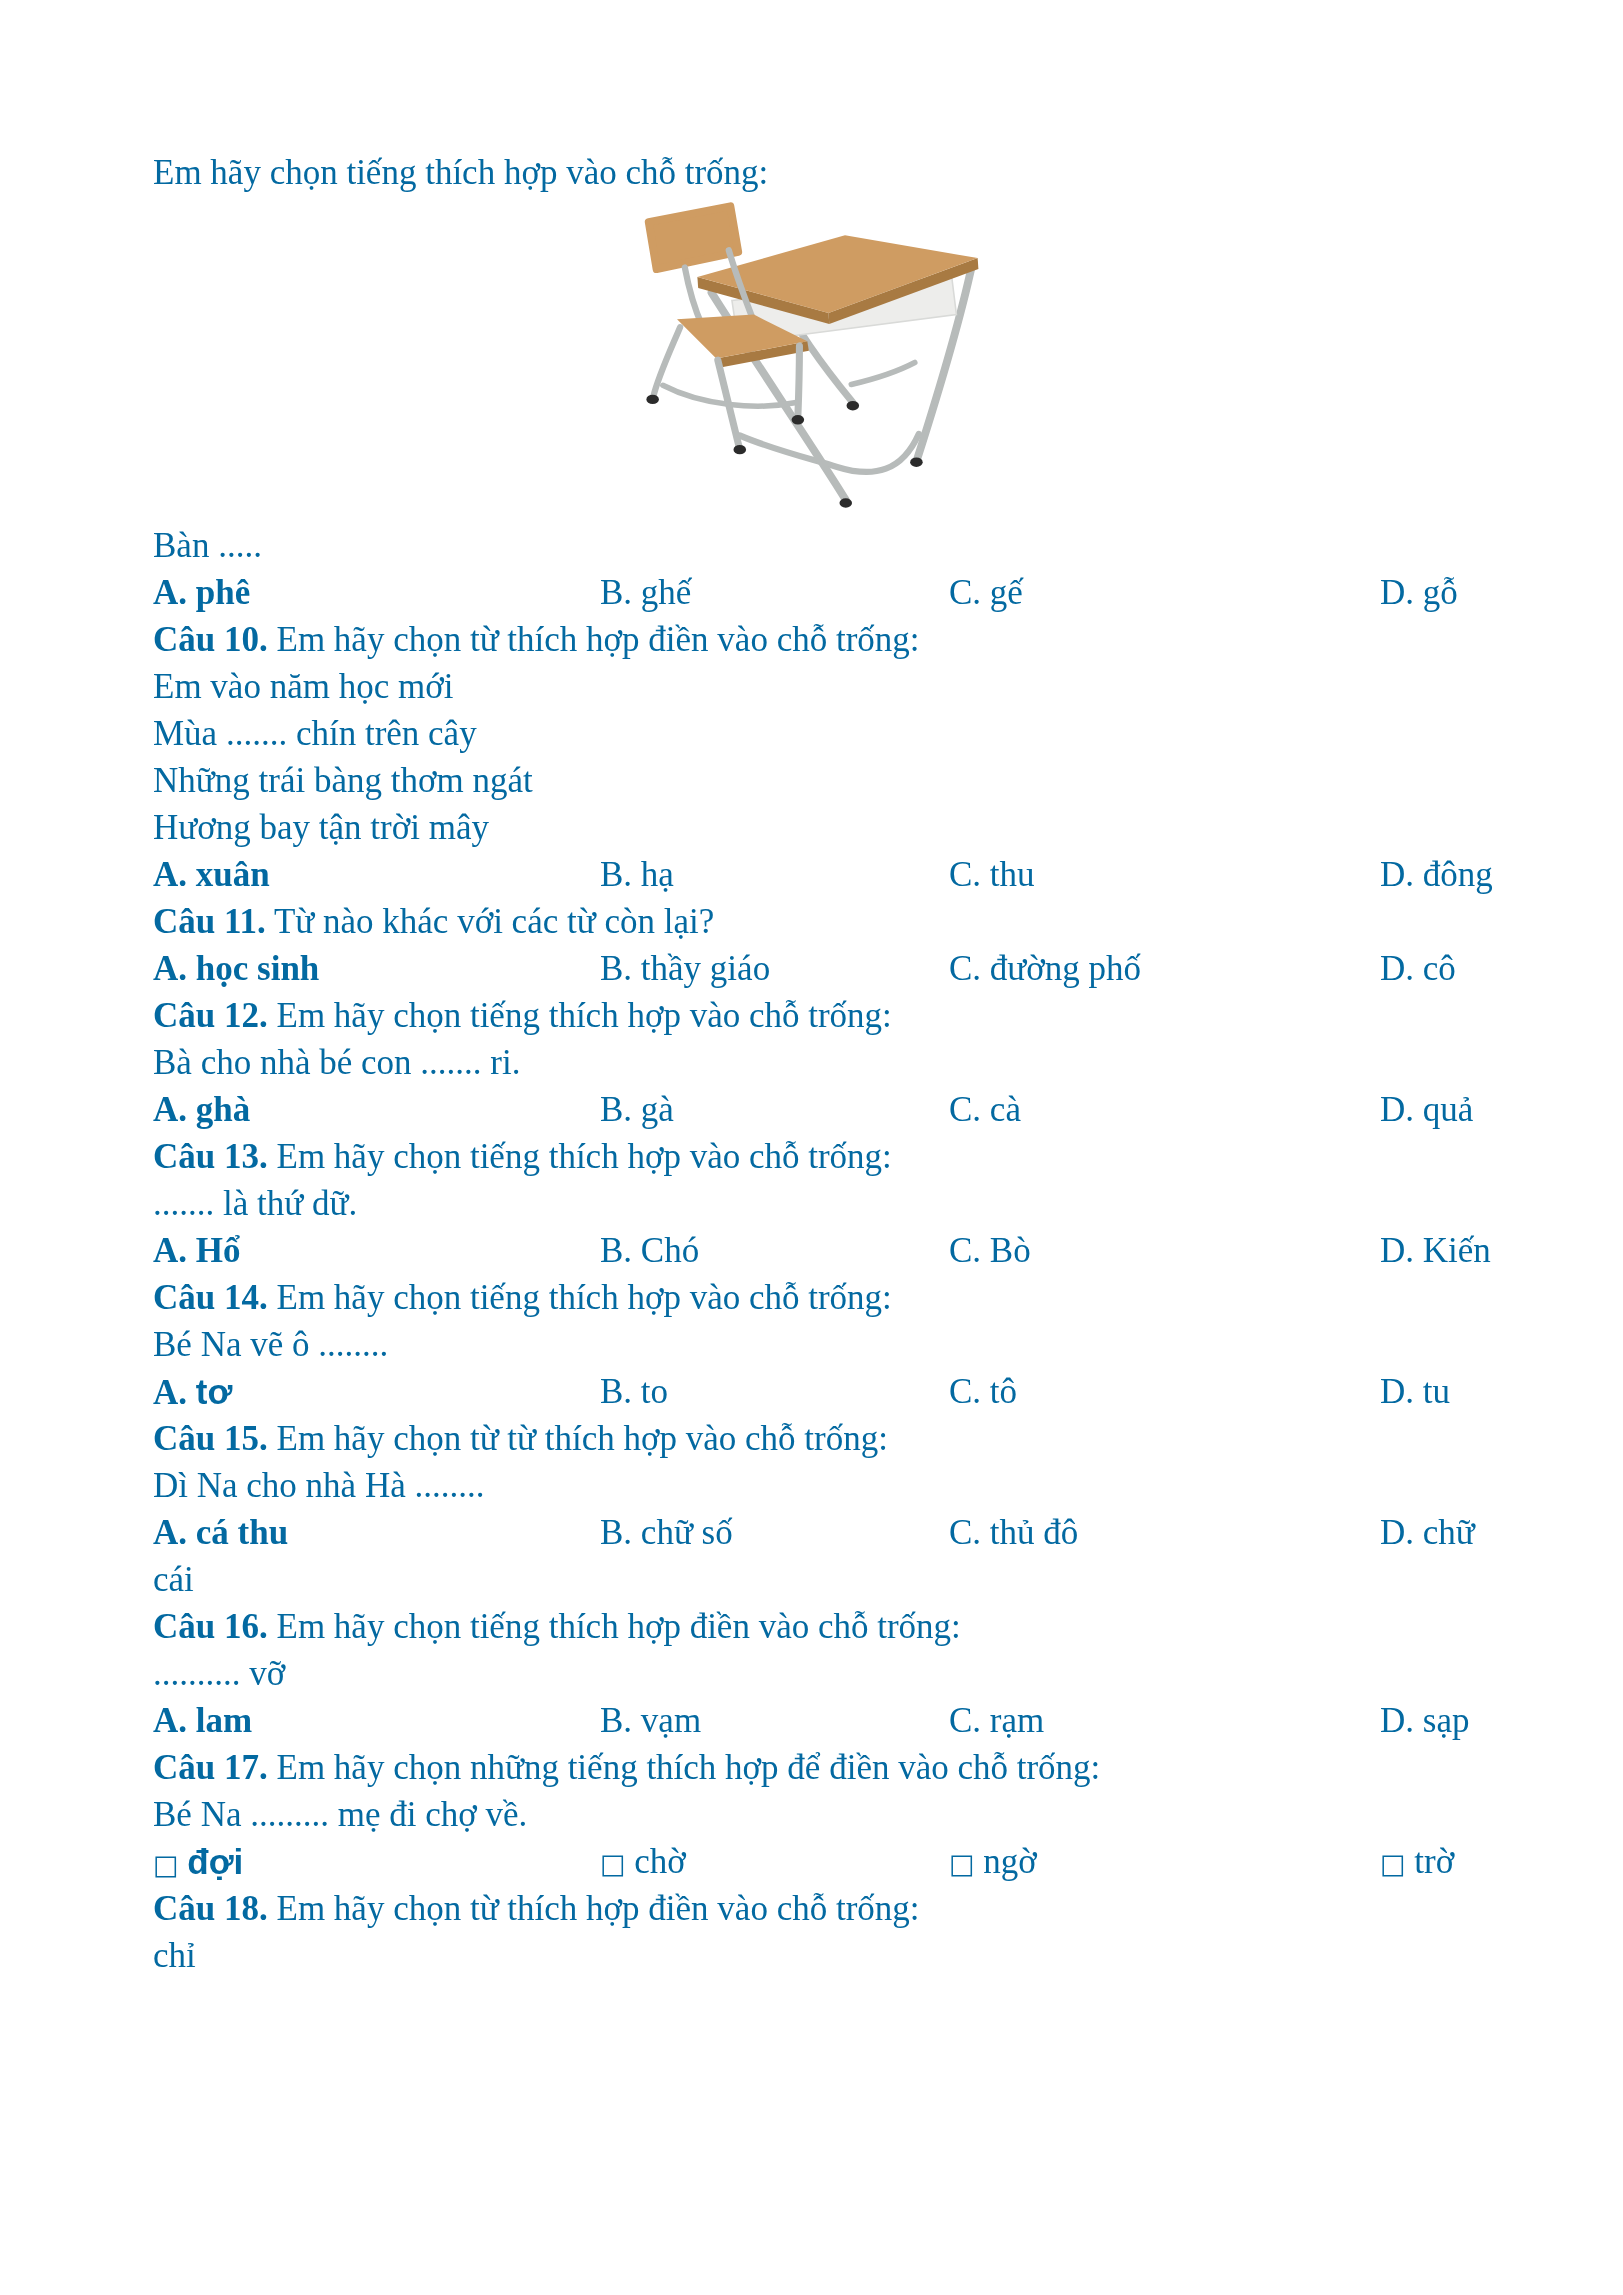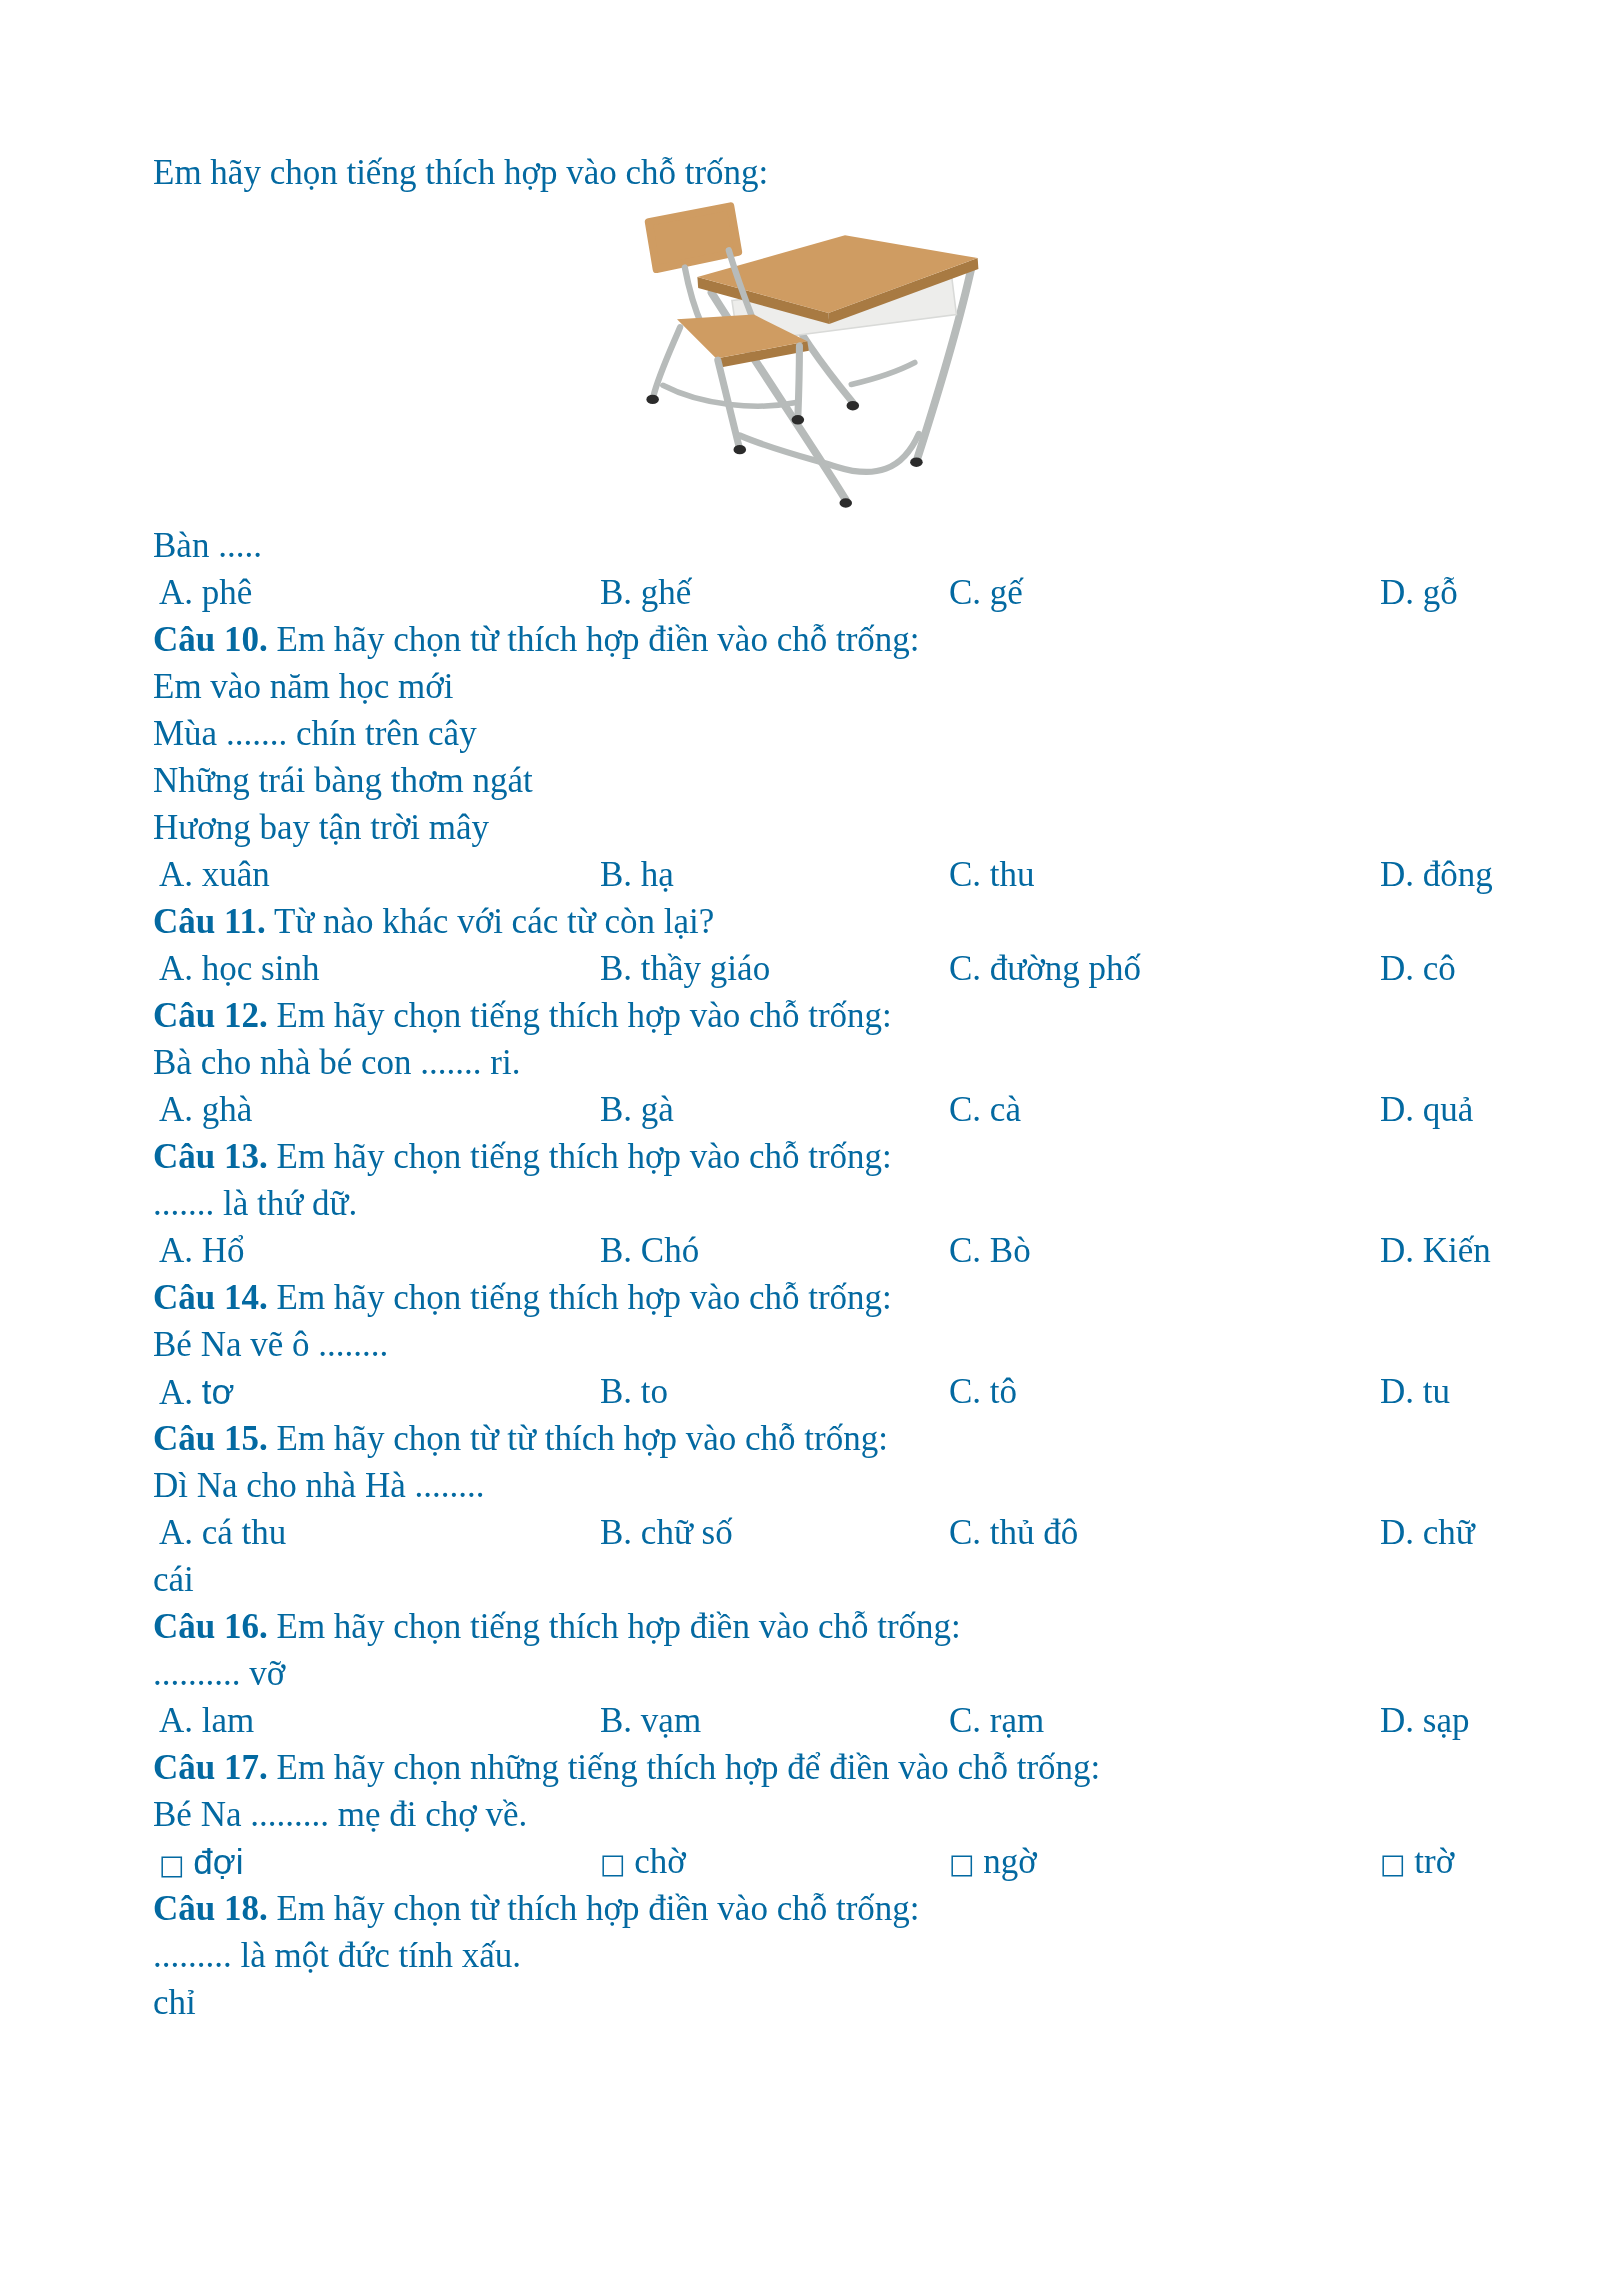--- a/index.html
+++ b/index.html
@@ -9,21 +9,21 @@
     background:#ffffff;
     font-family:"Liberation Serif","DejaVu Serif",serif;
     color:#0369a1;
     overflow:hidden;
   }
   .content{position:absolute;left:153px;top:149px;width:1335px;}
   .line{height:47px;line-height:47px;font-size:35px;margin:0;}
   .center{width:1317px;}
   .options{position:relative;width:1317px;}
   .opt{position:absolute;top:0;white-space:nowrap;}
-  .c0{left:6px;}
+  .c0{left:0;font-weight:bold;}
   .c1{left:399px;margin-left:48px;}
   .c2{left:796px;}
   .c3{left:1191px;margin-left:36px;}
   .qlabel{font-weight:bold;}
   .sans{font-family:"Liberation Sans","DejaVu Sans",sans-serif;}
   .cb{font-family:"DejaVu Sans",sans-serif;font-size:27px;}
   .figure{height:322px;margin:0;width:1317px;}
   .figure svg{display:block;margin:3.9px auto 0 auto;}
 </style>
 </head>
@@ -154,18 +154,17 @@
     <p class="line"><span class="qlabel">Câu 17.</span> <span>Em hãy chọn những tiếng thích hợp để điền vào chỗ trống:</span></p>
     <p class="line center">Bé Na ......... mẹ đi chợ về.</p>
     <div class="line options">
       <span class="opt c0"><span class="cb">□</span> <span class="sans">đợi</span></span>
       <span class="opt c1"><span class="cb">□</span> <span>chờ</span></span>
       <span class="opt c2"><span class="cb">□</span> <span>ngờ</span></span>
       <span class="opt c3"><span class="cb">□</span> <span>trờ</span></span>
     </div>
 
     <p class="line"><span class="qlabel">Câu 18.</span> <span>Em hãy chọn từ thích hợp điền vào chỗ trống:</span></p>
-    <p class="line center">......... là một đức tính xấu.</p>
     <p class="line">chỉ</p>
 
   </div>
 </div>
 
 
 </body></html>

